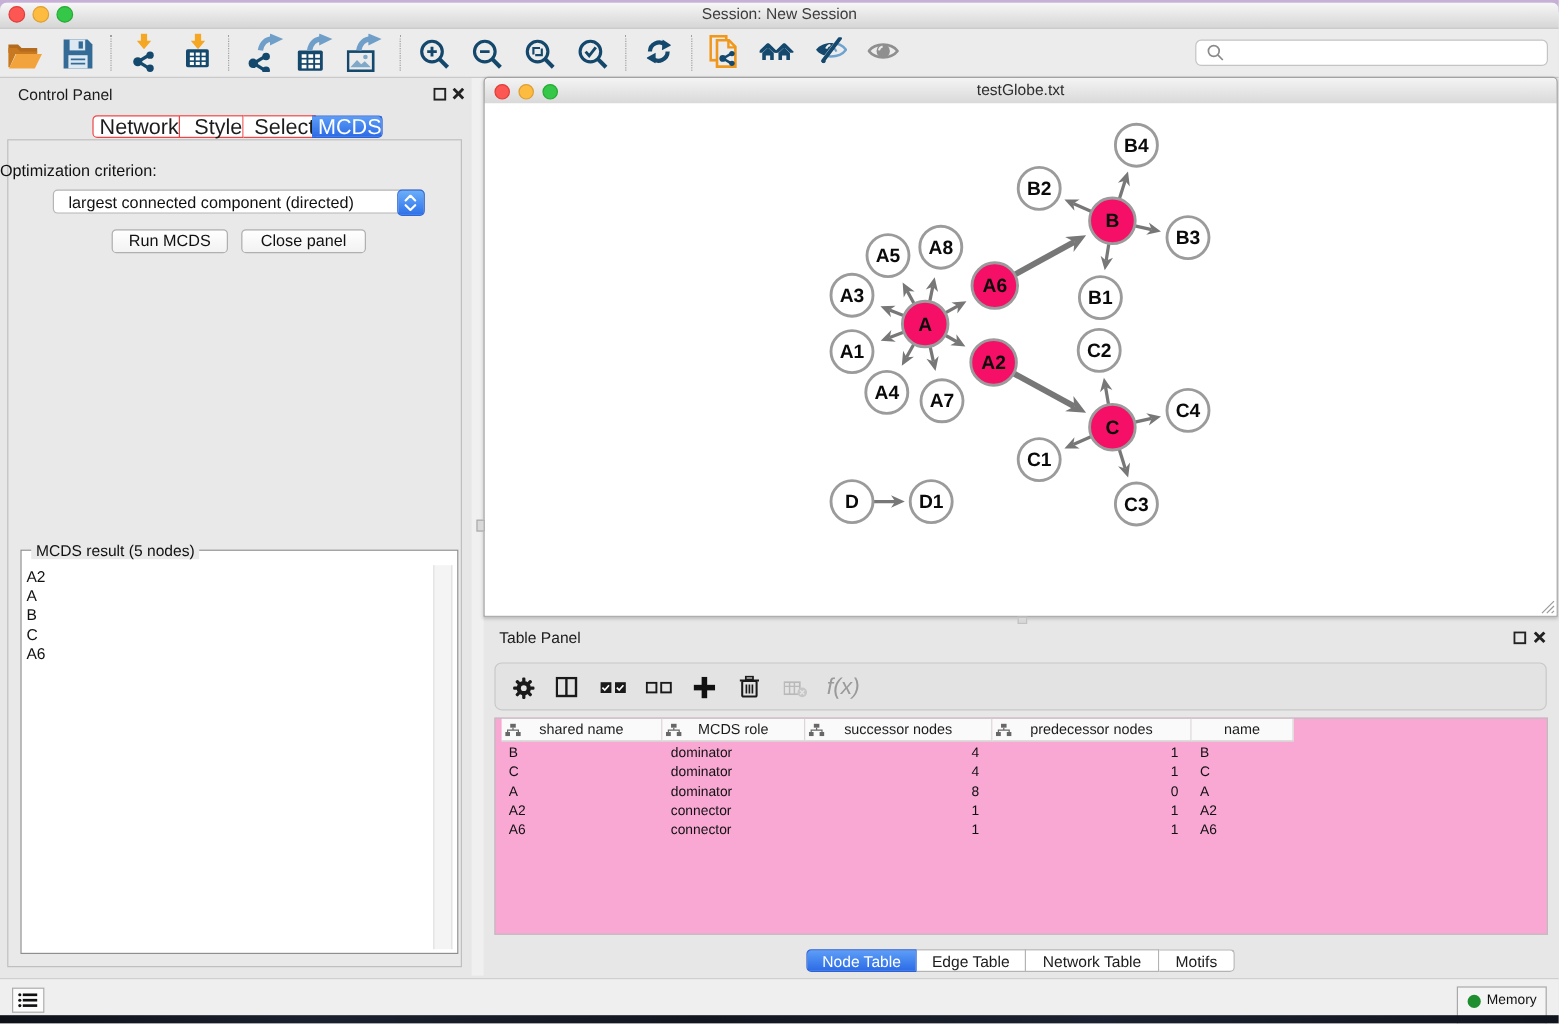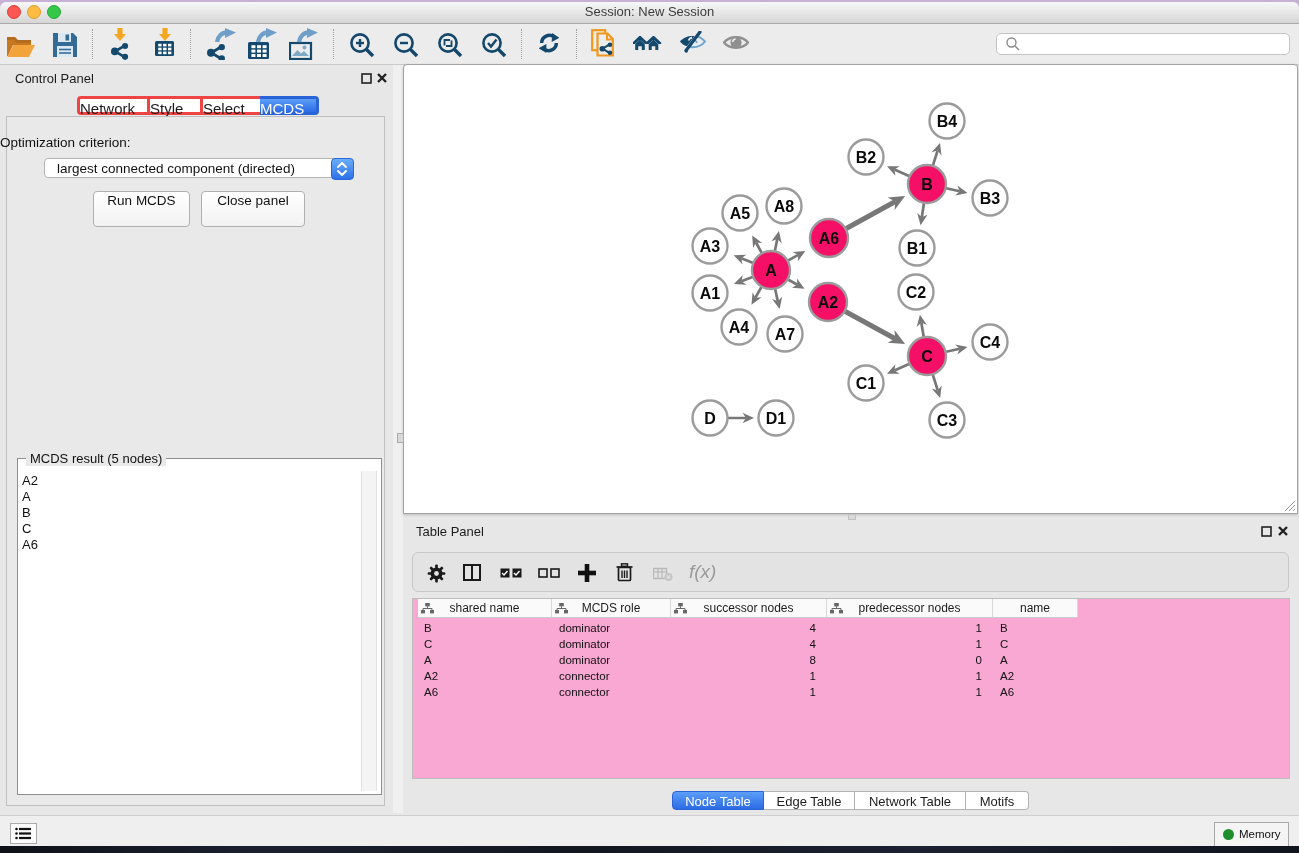--- a/index.html
+++ b/index.html
@@ -7,27 +7,27 @@
 #wallpaper-top{left:0;top:0;width:1299px;height:10px;background:#c6b0d6}
 #titlebar{left:0;top:2px;width:1299px;height:21px;background:linear-gradient(#f7f7f7,#d6d6d6);border-bottom:1px solid #ababab;border-radius:6px 6px 0 0}
 .tl{position:absolute;border-radius:50%}
 #title{left:0;top:0;width:100%;text-align:center;font-size:13px;color:#3c3c3c;line-height:20px}
 #toolbar{left:0;top:24px;width:1299px;height:40px;background:#ececec;border-bottom:1px solid #c9c9c9}
 .sep{position:absolute;top:5px;height:30px;width:0;border-left:1px dotted #9f9f9f}
 #searchbox{left:996px;top:9px;width:292px;height:20px;background:#fff;border:1px solid #c4c4c4;border-radius:5px}
 
 #cp{left:0;top:65px;width:390px;height:748px}
 #cp-title{left:15px;top:6px;font-size:13px;color:#1c1c1c}
-.tab{position:absolute;top:0;height:19px;line-height:19px;text-align:left;font-size:15px;color:#1c1c1c;background:#fff;border:3px solid #ef4444;box-sizing:border-box}
+.tab{position:absolute;top:0;height:19px;line-height:19px;text-align:right;font-size:18px;color:#1c1c1c;background:#fff;border:1px solid #ef4444;box-sizing:border-box}
 #cp-pane{left:6px;top:51px;width:379px;height:690px;background:#e9e9e9;border:1px solid #bfbfbf;box-sizing:border-box}
 #opt-label{left:0;top:70px;width:390px;font-size:13.5px;color:#111}
 #dropdown{left:44px;top:93px;width:310px;height:20px;background:#fff;border:1px solid #b5b5b5;border-radius:4px;box-sizing:border-box}
 #dd-text{left:12px;top:2px;font-size:13.5px;color:#111}
 #dd-btn{right:-1px;top:-1px;width:21px;height:20px;border-radius:4px;background:linear-gradient(#6aaefb,#2d71e9);border:1px solid #2c66d8}
-.btn{position:absolute;height:36px;background:linear-gradient(#ffffff,#f2f2f2);border:1px solid #b0b0b0;border-radius:4px;box-sizing:border-box;font-size:13.5px;color:#111;text-align:center;line-height:18px}
+.btn{position:absolute;height:20px;background:linear-gradient(#ffffff,#f2f2f2);border:1px solid #b0b0b0;border-radius:4px;box-sizing:border-box;font-size:13.5px;color:#111;text-align:center;line-height:18px}
 #fieldset{left:17px;top:393px;width:365px;height:337px;border:1px solid #8f8f8f;background:#fff;box-sizing:border-box}
 #legend{left:8px;top:-8px;background:#e9e9e9;padding:0 4px;font-size:13px;color:#111}
 #mcds-list{left:4px;top:14px;font-size:13px;color:#111;line-height:16px}
 #cp-scroll{right:4px;top:12px;width:14px;height:320px;background:#f4f4f4;border-left:1px solid #e0e0e0;border-right:1px solid #e0e0e0}
 
 #gw{left:403px;top:64px;width:895px;height:450px;background:#fff;border:1px solid #a2a2a2;border-radius:4px 4px 0 0;box-sizing:border-box;box-shadow:0 1px 3px rgba(0,0,0,.18)}
 #gw-titlebar{left:0;top:0;width:100%;height:21px;background:linear-gradient(#f4f4f4,#d9d9d9);border-bottom:1px solid #b1b1b1;border-radius:4px 4px 0 0}
 #gw-title{left:0;top:0;width:100%;text-align:center;font-size:13px;color:#2e2e2e;line-height:20px}
 #gw-canvas{left:0;top:21px;width:893px;height:427px;background:#fff}
 
@@ -245,20 +245,26 @@
  </div>
  <div class="btn" style="left:93px;top:126px;width:97px">Run MCDS</div>
  <div class="btn" style="left:201px;top:126px;width:104px">Close panel</div>
  <div class="abs" id="fieldset">
    <div class="abs" id="legend">MCDS result (5 nodes)</div>
    <div class="abs" id="mcds-list">A2<br>A<br>B<br>C<br>A6</div>
    <div class="abs" id="cp-scroll"></div>
  </div>
 </div>
 <div class="abs" id="gw">
+ <div class="abs" id="gw-titlebar">
+  <div class="tl" style="left:8px;top:5px;width:11px;height:11px;background:#fc5753;border:0.5px solid #df3e3a"></div>
+  <div class="tl" style="left:28px;top:5px;width:11px;height:11px;background:#fdbc40;border:0.5px solid #de9f34"></div>
+  <div class="tl" style="left:48px;top:5px;width:11px;height:11px;background:#34c748;border:0.5px solid #27aa35"></div>
+  <div class="abs" id="gw-title">testGlobe.txt</div>
+ </div>
  <div class="abs" id="gw-canvas">
       <svg width="895" height="428" viewBox="403 85 895 428" style="position:absolute;left:-1px;top:0" font-family="Liberation Sans, sans-serif">
         <line x1="771.0" y1="269.0" x2="756.0" y2="241.5" stroke="#777" stroke-width="2.7"></line>
         <path d="M752.2 234.4 L762.2 242.0 L756.0 241.5 L753.1 247.0 Z" fill="#777"></path>
         <line x1="771.0" y1="269.0" x2="777.3" y2="237.9" stroke="#777" stroke-width="2.7"></line>
         <path d="M778.9 230.0 L781.7 242.3 L777.3 237.9 L771.5 240.2 Z" fill="#777"></path>
         <line x1="771.0" y1="269.0" x2="741.2" y2="257.3" stroke="#777" stroke-width="2.7"></line>
         <path d="M733.7 254.3 L746.3 253.7 L741.2 257.3 L742.5 263.4 Z" fill="#777"></path>
         <line x1="771.0" y1="269.0" x2="741.4" y2="280.2" stroke="#777" stroke-width="2.7"></line>
         <path d="M733.9 283.0 L742.8 274.1 L741.4 280.2 L746.5 283.8 Z" fill="#777"></path>

